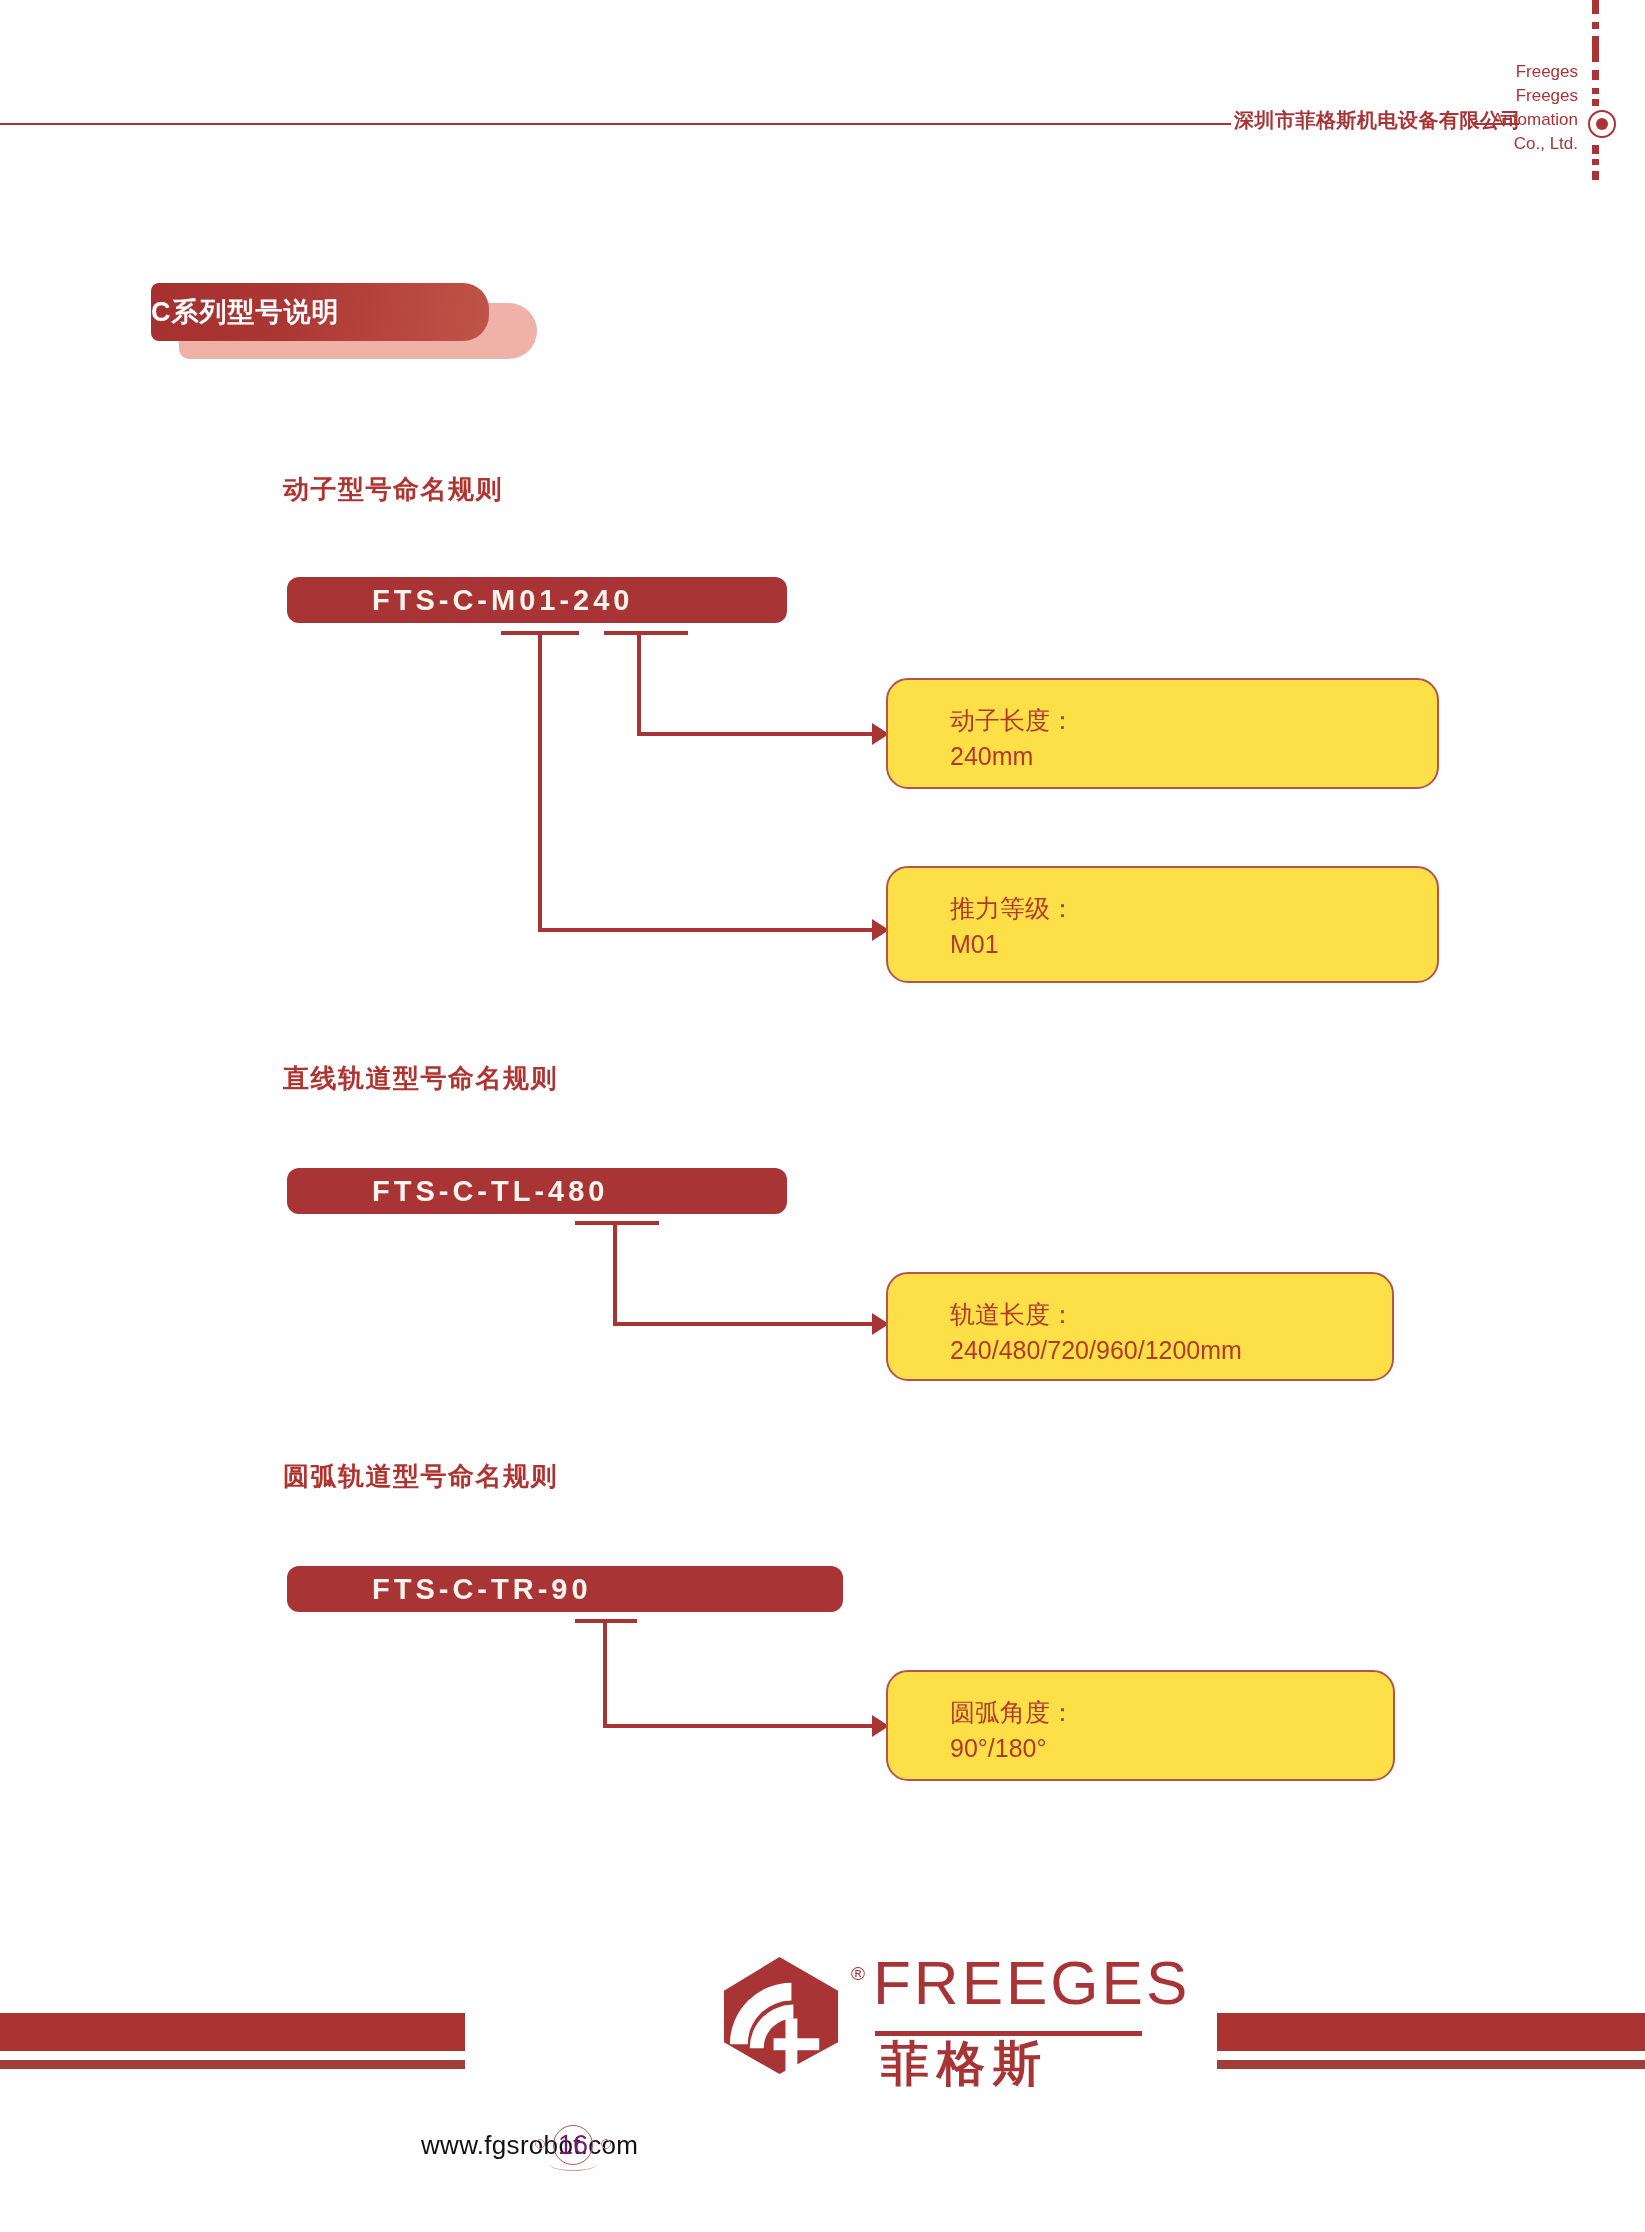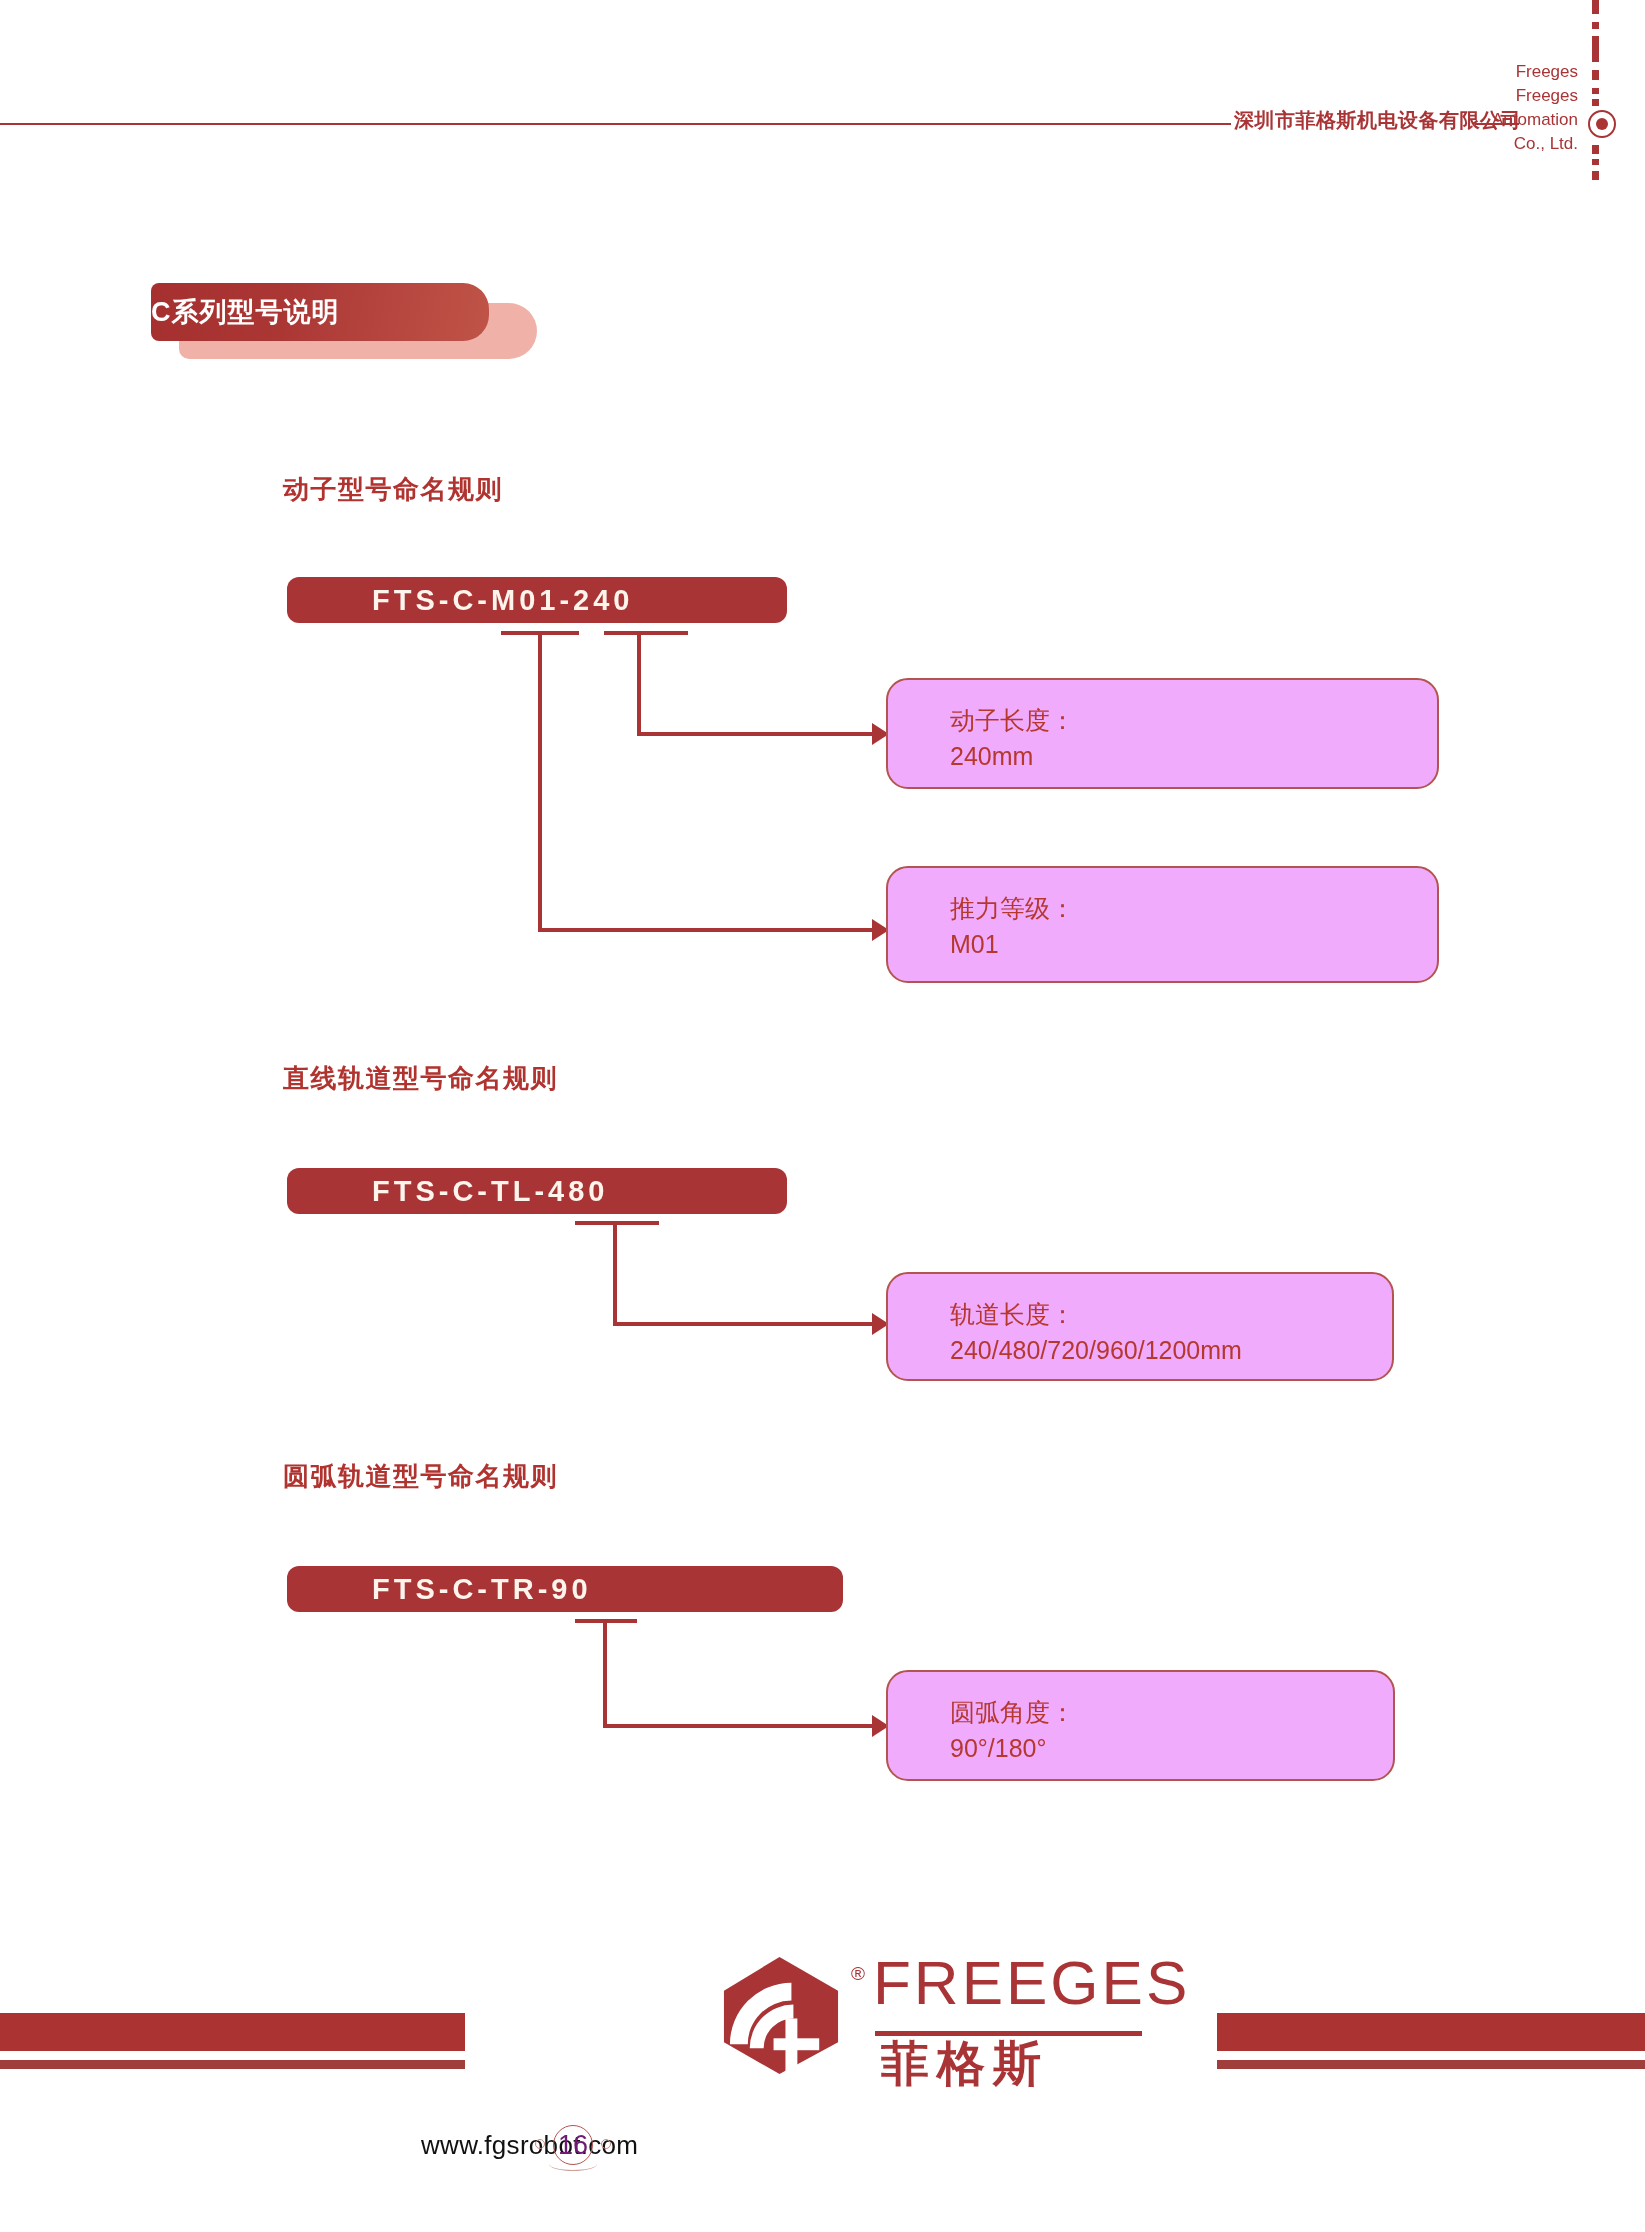--- a/index.html
+++ b/index.html
@@ -188,21 +188,21 @@
     border-top: 11px solid transparent;
     border-bottom: 11px solid transparent;
     border-left: 17px solid #a93436;
   }
 
   
   .callout {
     position: absolute;
     border: 2px solid #b4544f;
     border-radius: 22px;
-    background: #f0abfc;
+    background: #fde047;
     padding: 22px 0 22px 62px;
   }
   .callout-line {
     font-size: 25px;
     line-height: 36px;
     color: #b5382f;
     white-space: nowrap;
   }
 
   

